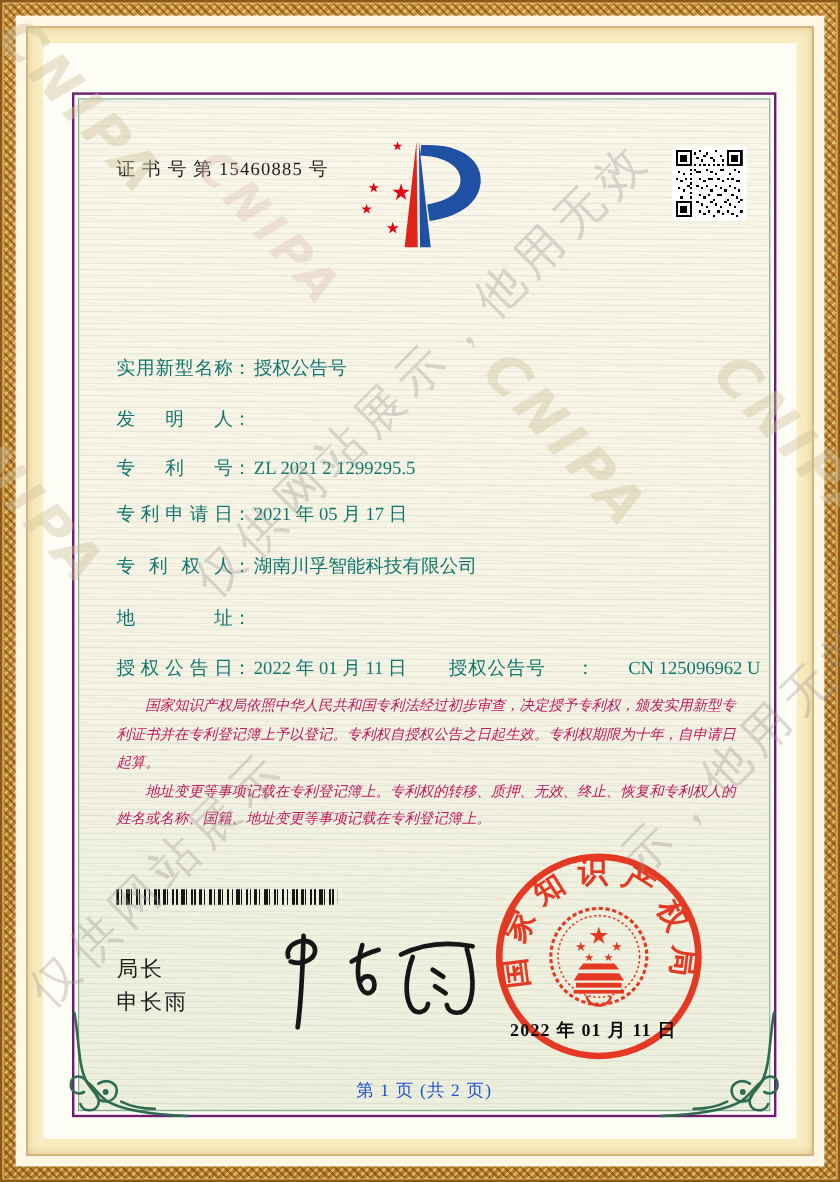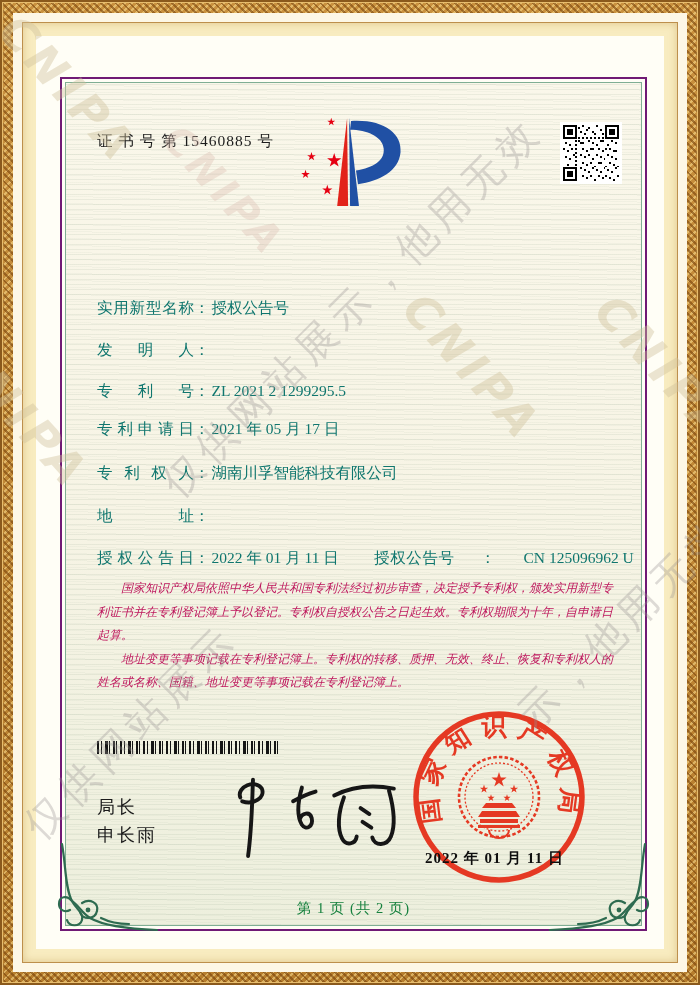--- a/index.html
+++ b/index.html
@@ -55,21 +55,21 @@
         #151515 12px 13px, rgba(0,0,0,0) 13px 16px,
         #151515 16px 18px, rgba(0,0,0,0) 18px 19px,
         #151515 19px 20px, rgba(0,0,0,0) 20px 23px);}
   .signer{position:absolute;left:35px;z-index:3;font-family:Liberation Serif, serif;
           font-size:18px;color:#1a1a1a;letter-spacing:2px;}
   .signature{position:absolute;left:145px;top:688px;width:225px;height:95px;z-index:3;}
   .seal{position:absolute;left:349px;top:630px;width:176px;height:176px;z-index:3;opacity:.96;}
   .seal-date{position:absolute;left:363px;top:770px;z-index:4;font-size:15px;font-weight:700;
              color:#0e0e0e;letter-spacing:1px;white-space:nowrap;}
   .page-num{position:absolute;left:0;right:0;top:820px;text-align:center;font-size:14.5px;
-            color:#15803d;letter-spacing:1px;z-index:3;}
+            color:#1d4ed8;letter-spacing:1px;z-index:3;}
   .cont-label{position:absolute;left:50%;top:933px;transform:translateX(-50%);
       background:#ffffff;padding:3px 16px;font-size:15px;font-weight:600;letter-spacing:3px;
       color:#1d1d1d;z-index:70;white-space:nowrap;}
   
   .wm{position:absolute;z-index:60;pointer-events:none;white-space:nowrap;
       font-family:"DejaVu Sans","Liberation Sans",sans-serif;transform-origin:0 0;}
   .wm-brand{font-size:46px;font-weight:700;font-style:italic;letter-spacing:5px;
             color:rgba(208,194,156,.42);transform:rotate(48deg);}
   .wm-brand.pink{color:rgba(219,186,176,.35);}
   .wm-notice{font-size:40px;font-weight:400;letter-spacing:7px;

